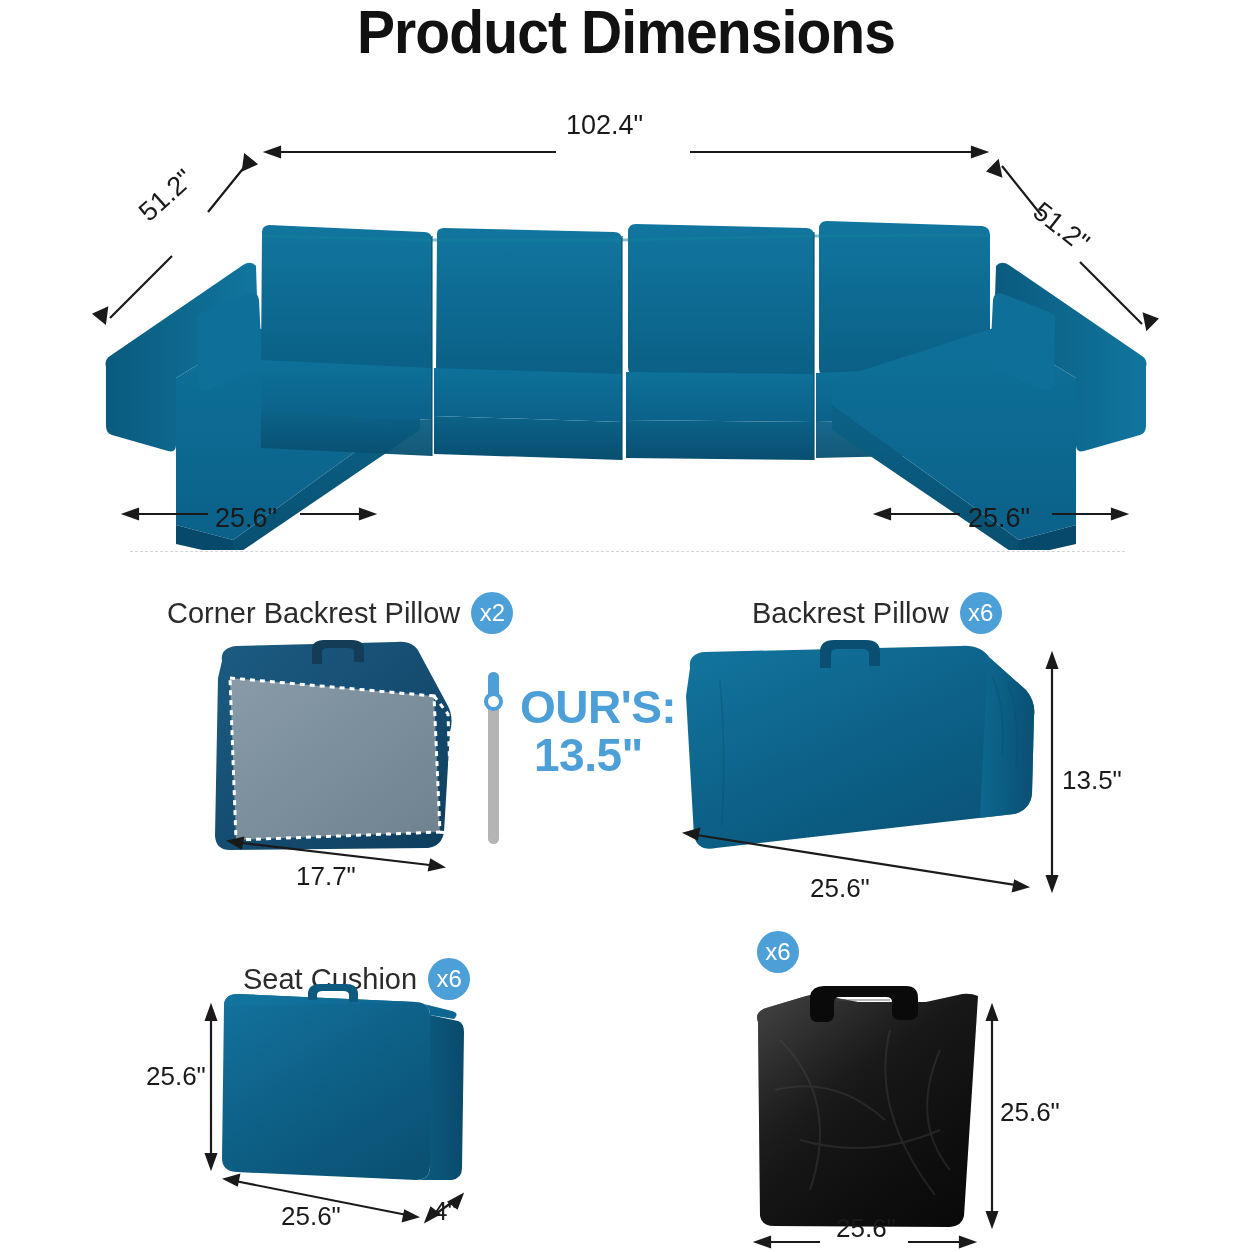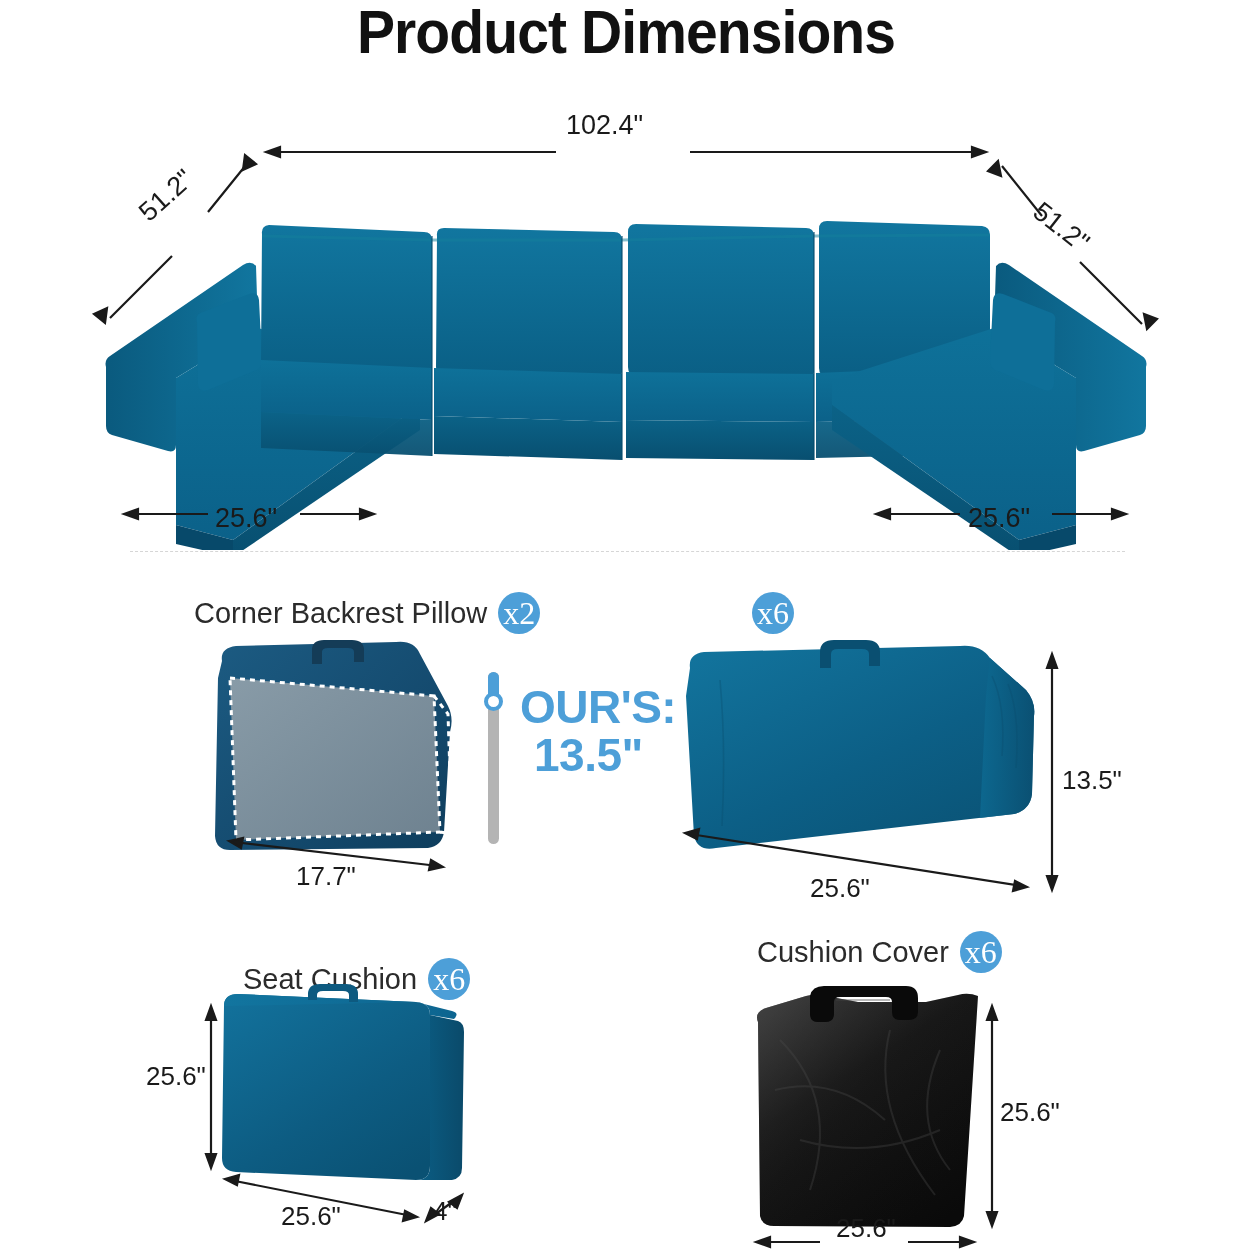--- a/index.html
+++ b/index.html
@@ -44,23 +44,22 @@
   .sec-head {
     position: absolute;
     display: flex; align-items: center; gap: 11px;
     font-size: 29px; color: #2b2b2b; white-space: nowrap;
     font-family: "Liberation Sans", sans-serif;
   }
   .badge {
     display: inline-flex; align-items: center; justify-content: center;
     width: 42px; height: 42px; border-radius: 50%;
     background: #4d9fd8; color: #ffffff;
-    font-size: 32px; font-weight: 500; letter-spacing: 0px;
+    font-size: 24px; font-weight: 500; letter-spacing: 0px;
     line-height: 1;
-    font-family: Liberation Serif, serif;
   }
 
   
   .cmp-bar {
     position: absolute; left: 488px; top: 672px;
     width: 11px; height: 172px; border-radius: 6px;
     background: #b4b4b4;
   }
   .cmp-bar-top {
     position: absolute; left: 488px; top: 672px;
@@ -204,21 +203,21 @@
   </div>
 
   <div class="dim label-1024">102.4"</div>
   <div class="dim label-512-l">51.2"</div>
   <div class="dim label-512-r">51.2"</div>
   <div class="dim label-256-bl">25.6"</div>
   <div class="dim label-256-br">25.6"</div>
 
   <div class="divider"></div>
 
-  <div class="sec-head" style="left:194px; top:592px;">
+  <div class="sec-head" style="left:167px; top:592px;">
     <span>Corner Backrest Pillow</span>
     <span class="badge">x2</span>
   </div>
 
   <svg style="position:absolute; left:200px; top:636px;" width="300" height="250">
     <defs>
       <linearGradient id="gPillowNavy" x1="0" y1="0" x2="1" y2="1">
         <stop offset="0%" stop-color="#1c5b82"></stop>
         <stop offset="60%" stop-color="#144a6e"></stop>
         <stop offset="100%" stop-color="#0e3d5c"></stop>
@@ -247,20 +246,21 @@
 
   <div class="cmp-bar"></div>
   <div class="cmp-bar-top"></div>
   <div class="cmp-dot"></div>
   <div class="cmp-ours">
     <span>OUR'S:</span>
     <span class="l2">13.5"</span>
   </div>
 
   <div class="sec-head" style="left:752px; top:592px;">
+    <span>Backrest Pillow</span>
     <span class="badge">x6</span>
   </div>
 
   <svg style="position:absolute; left:660px; top:636px;" width="420" height="280">
     <defs>
       <linearGradient id="gBPbody" x1="0.1" y1="0" x2="0.9" y2="1">
         <stop offset="0%" stop-color="#12739c"></stop>
         <stop offset="55%" stop-color="#0c5f86"></stop>
         <stop offset="100%" stop-color="#0a5274"></stop>
       </linearGradient>
@@ -340,21 +340,20 @@
       <path d="M290,238 L318,218"></path>
       <path d="M286,241 l5,-13 l8,6 z"></path>
       <path d="M322,215 l-5,13 l-8,-6 z"></path>
     </g>
   </svg>
   <div class="dim label-sc-h">25.6"</div>
   <div class="dim label-sc-w">25.6"</div>
   <div class="dim label-sc-d">4"</div>
 
   <div class="sec-head" style="left:757px; top:931px;">
-    <span>Cushion Cover</span>
     <span class="badge">x6</span>
   </div>
 
   <svg style="position:absolute; left:740px; top:980px;" width="340" height="270">
     <defs>
       <linearGradient id="gCover" x1="0.2" y1="0" x2="0.8" y2="1">
         <stop offset="0%" stop-color="#2b2b2b"></stop>
         <stop offset="35%" stop-color="#151515"></stop>
         <stop offset="100%" stop-color="#0a0a0a"></stop>
       </linearGradient>

